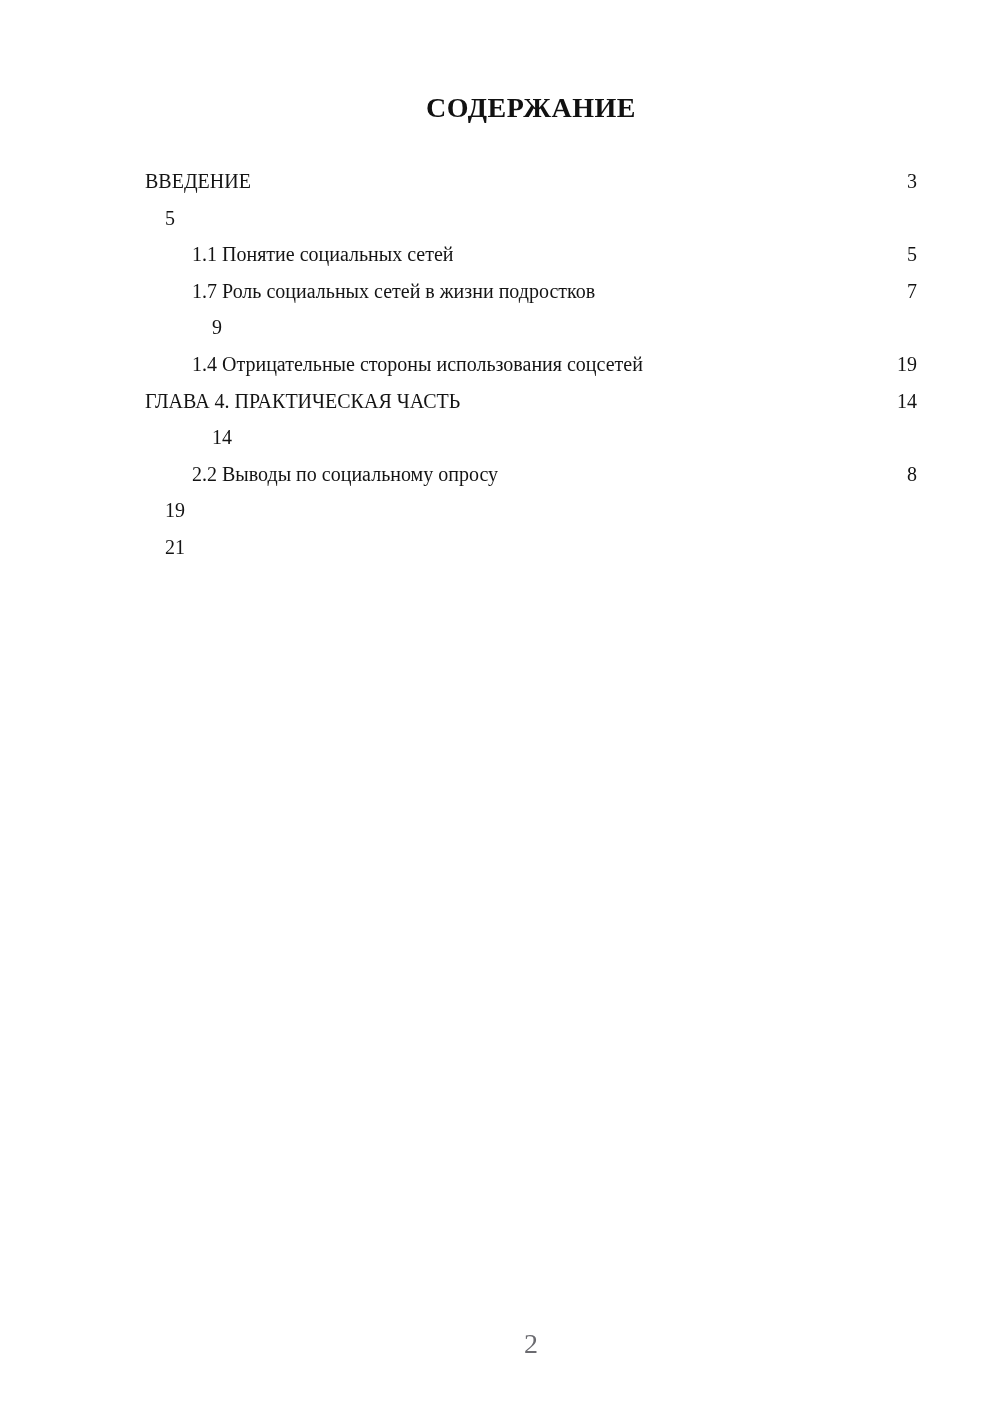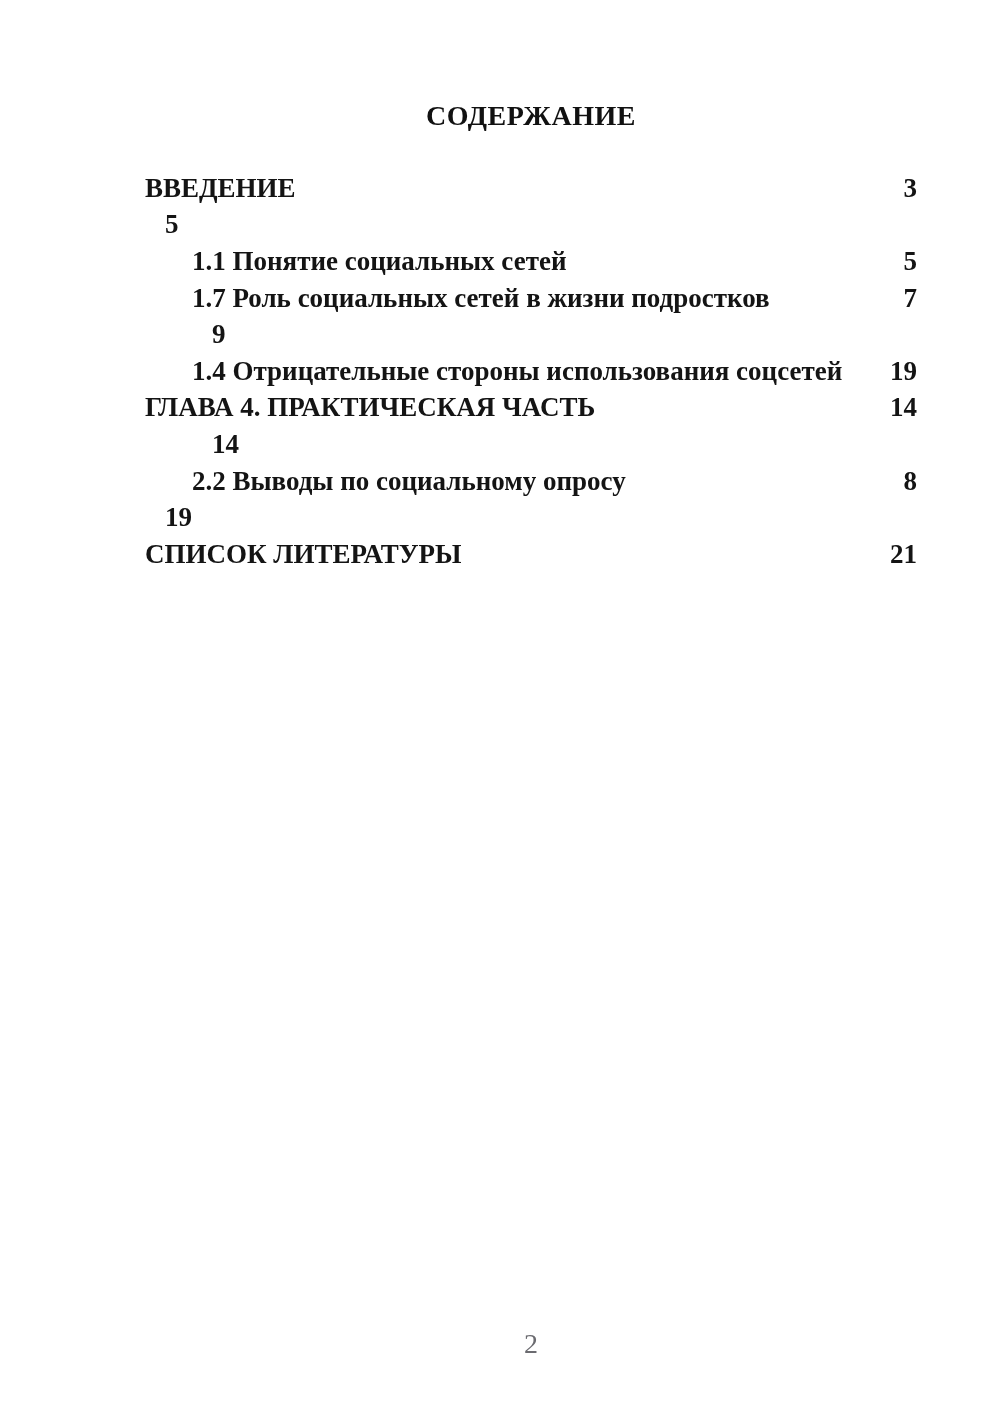--- a/index.html
+++ b/index.html
@@ -18,37 +18,35 @@
   }
   .doc-title {
     position: absolute;
     top: 92px;
     left: 145px;
     right: 83px;
     text-align: center;
     font-size: 28px;
     font-weight: bold;
     letter-spacing: 0.5px;
-    margin: 8px;
+    margin: 0;
     color: #111111;
   }
   .toc {
     position: absolute;
     top: 170px;
     left: 145px;
     right: 83px;
   }
   .toc-row {
     display: flex;
     justify-content: space-between;
-    align-items: center;
     height: 36.6px;
-    font-size: 27px;
+    font-size: 20px;
     white-space: nowrap;
-    font-weight: bold;
   }
   .toc-row.level-1 {
     padding-left: 47px;
   }
   .toc-label {
     overflow: hidden;
   }
   .toc-page {
     text-align: right;
     padding-left: 20px;
@@ -101,20 +99,19 @@
       <span class="toc-page">14</span>
     </div>
       <div class="toc-row level-1">
       <span class="toc-label">2.2 Выводы по социальному опросу</span>
       <span class="toc-page">8</span>
     </div>
       <div class="toc-row">
       <span class="toc-page">19</span>
     </div>
       <div class="toc-row">
-      <span class="toc-label">СПИСОК ЛИТЕРАТУРЫ</span>
       <span class="toc-page">21</span>
     </div>
     </div>
 
   <div class="page-footer">2</div>
 
 </div>
 
 </body></html>

